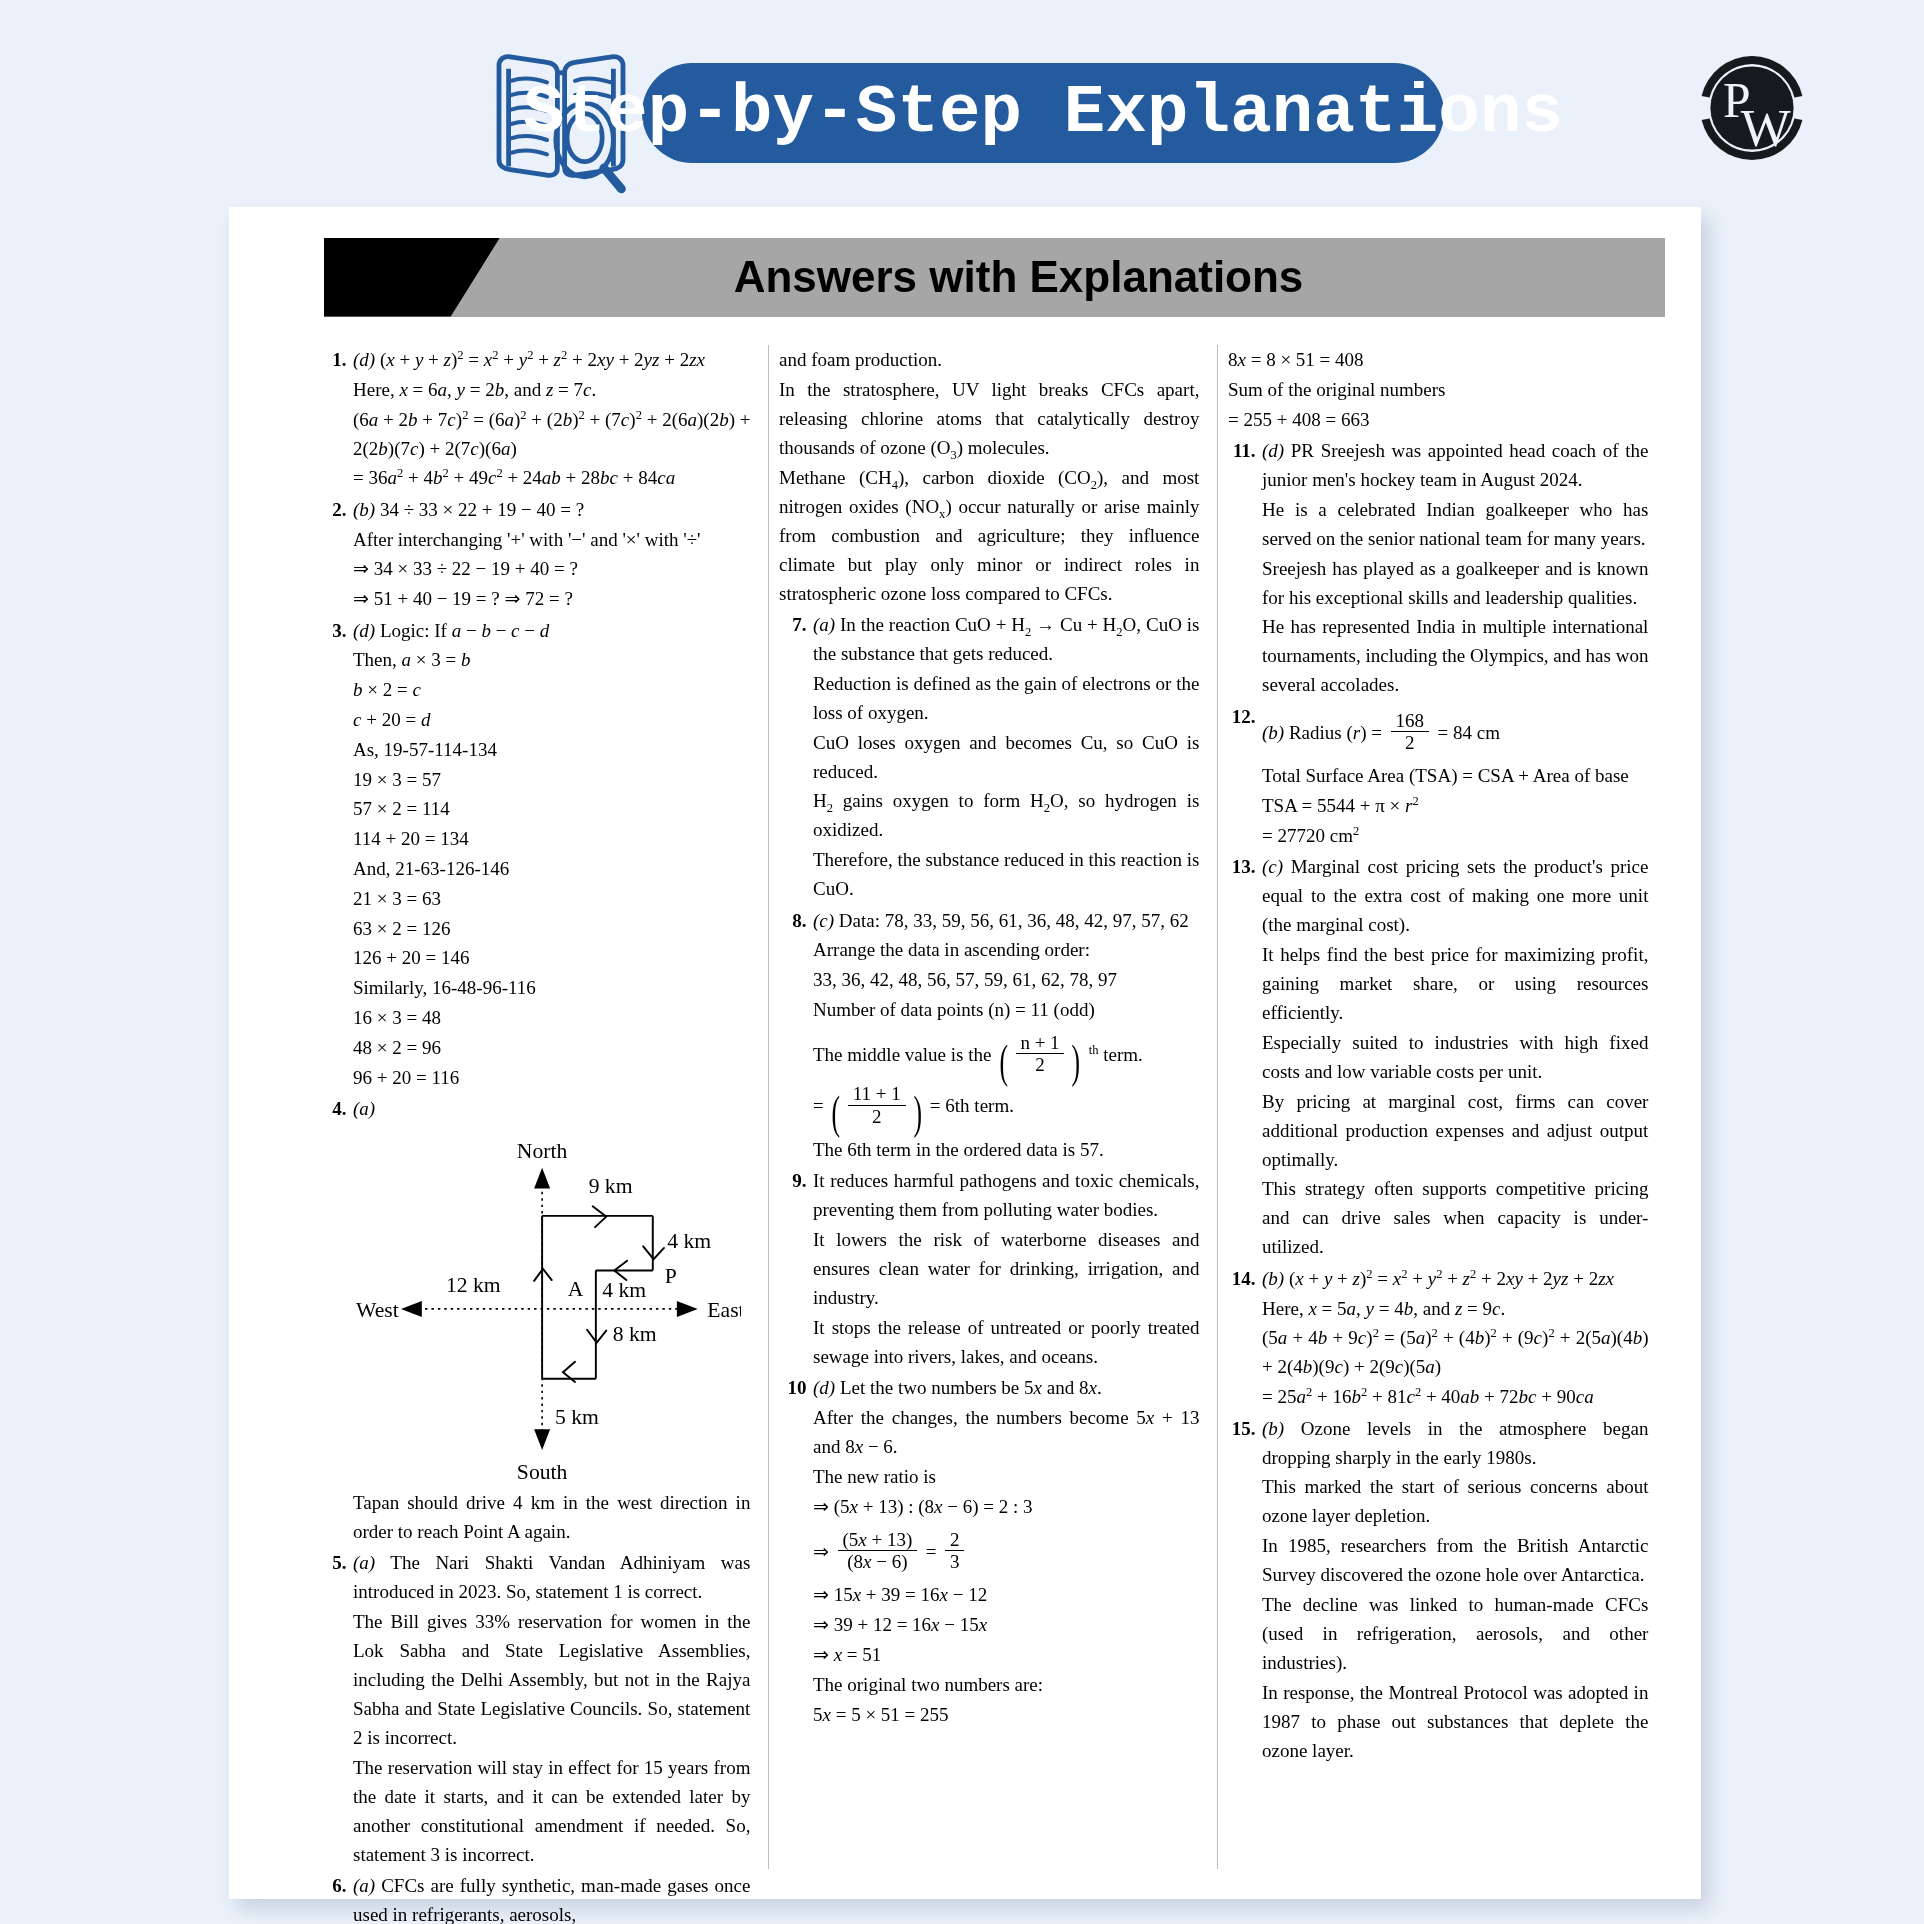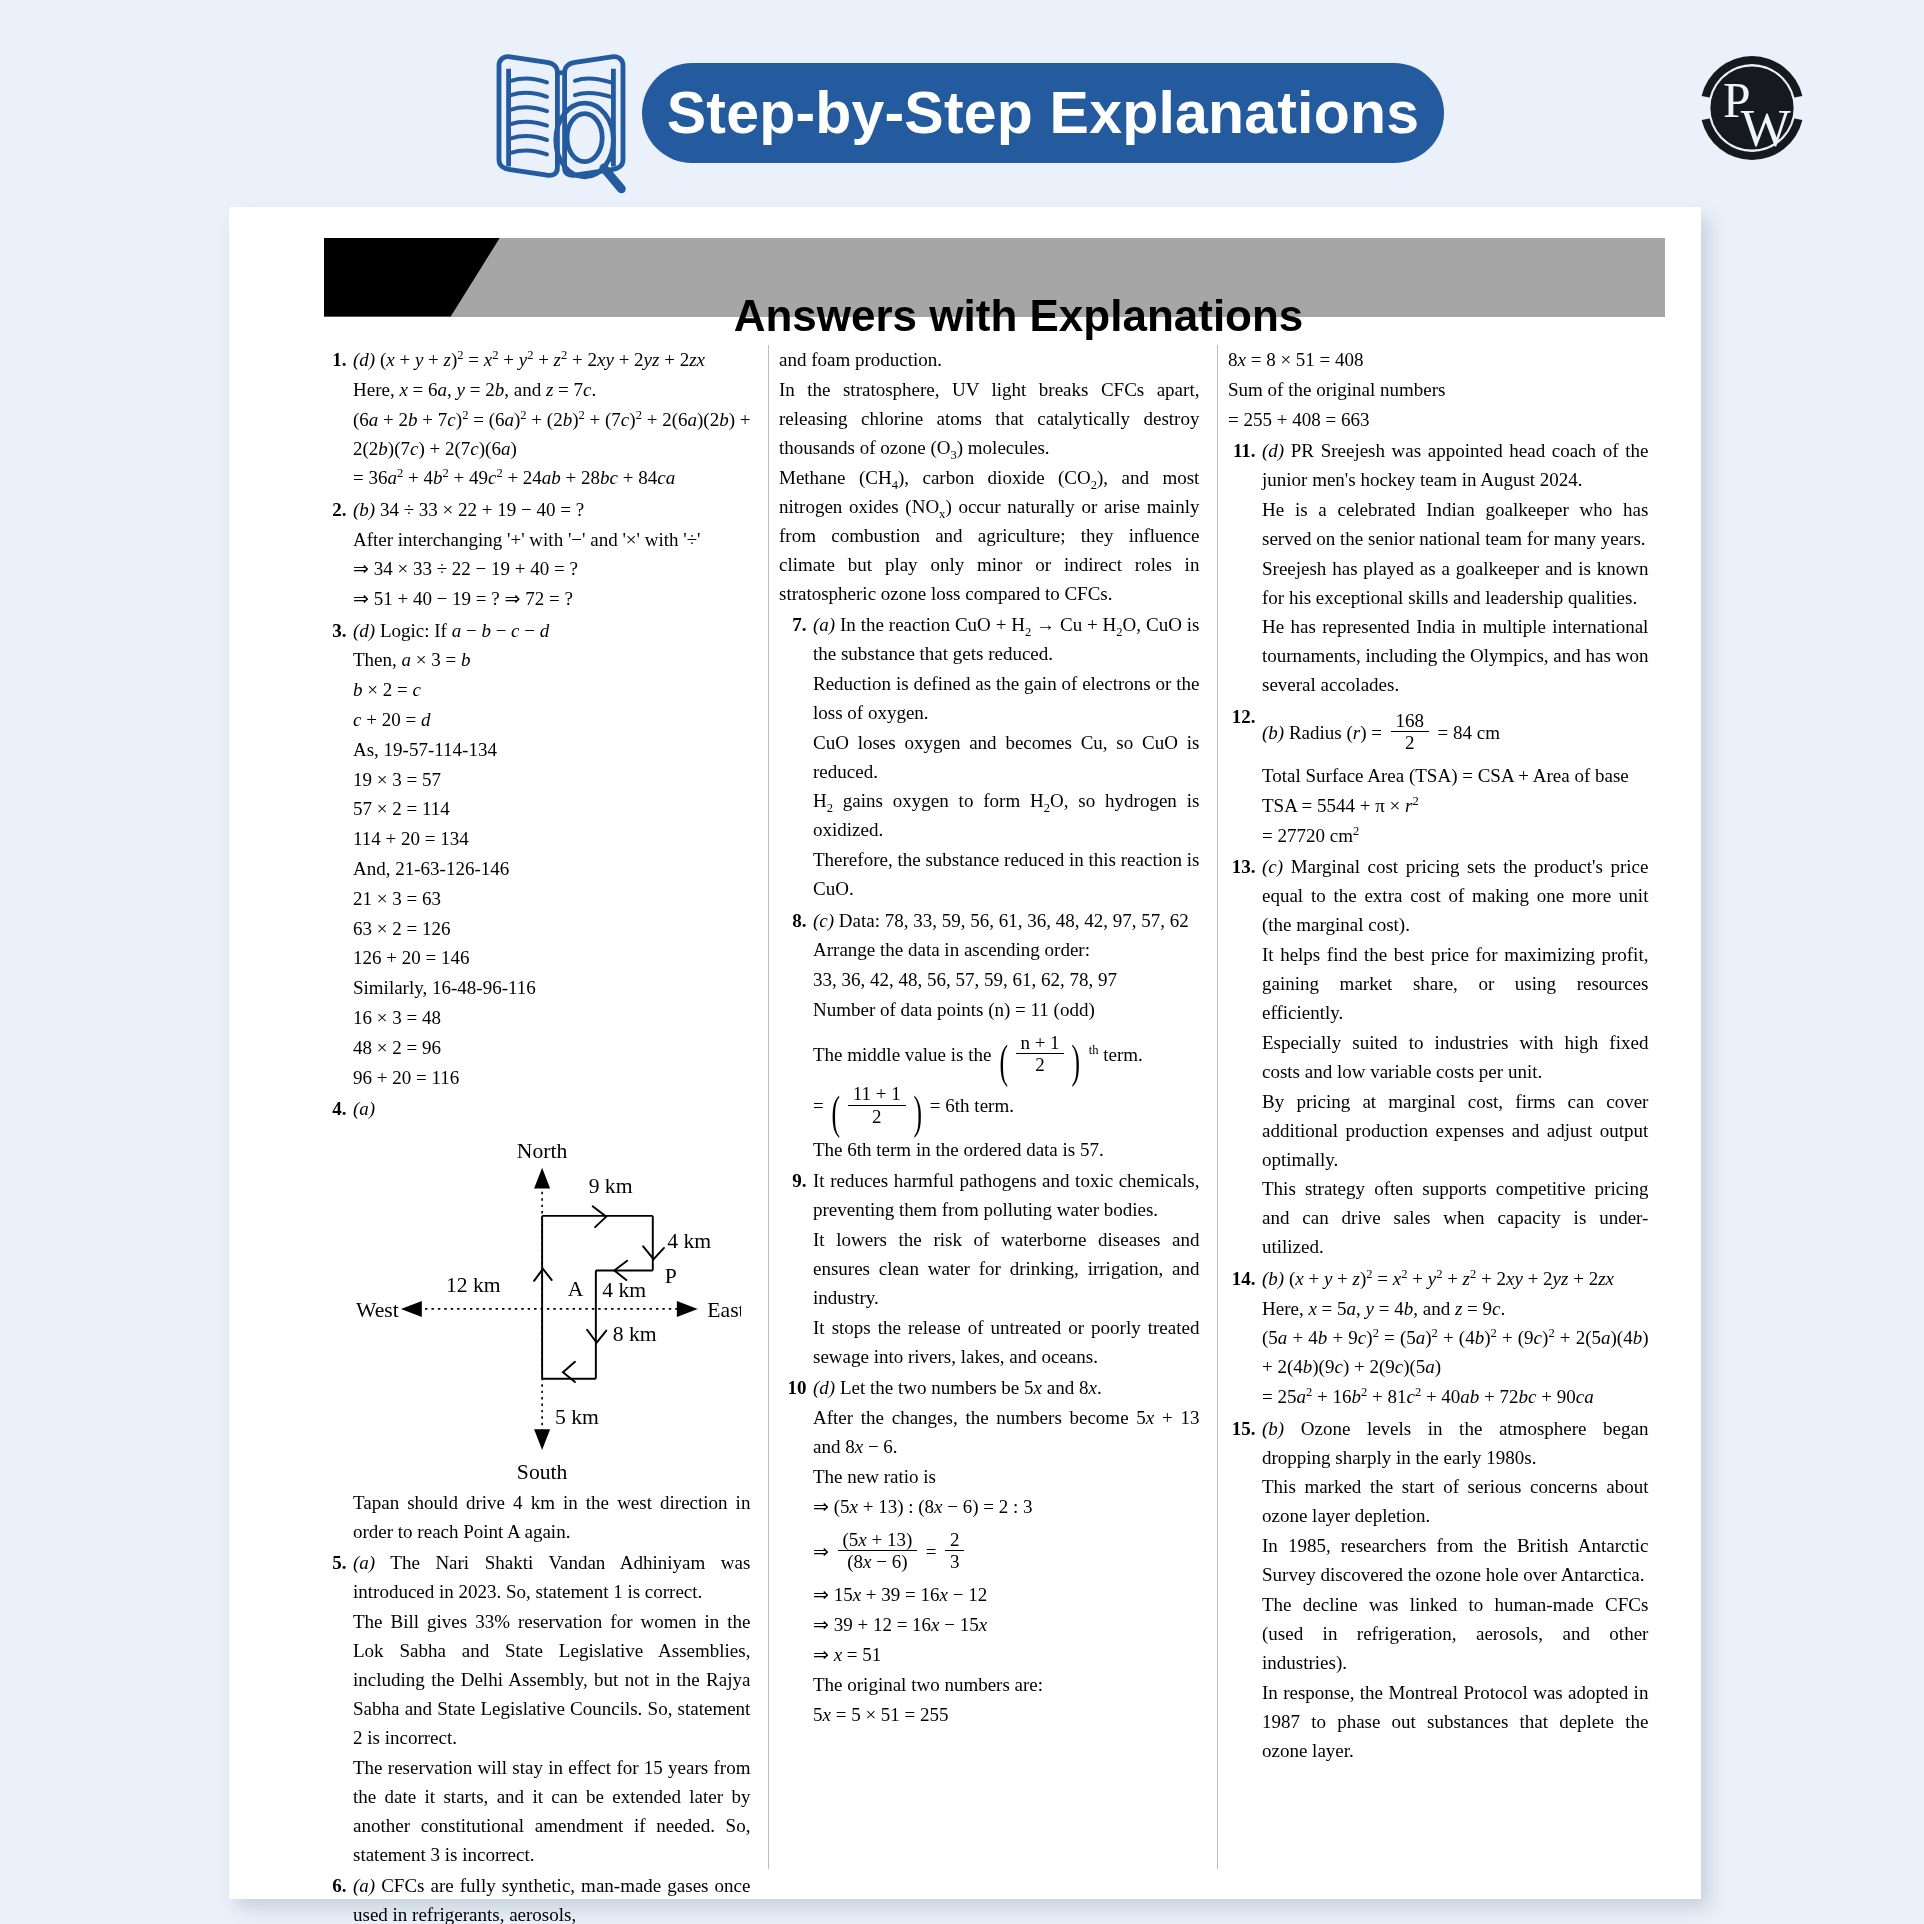--- a/index.html
+++ b/index.html
@@ -17,22 +17,22 @@
     position:absolute; left:0; top:0; width:1925px; height:209px;
   }
   #book-icon{ position:absolute; left:491px; top:48px; width:140px; height:148px; }
   #title-pill{
     position:absolute; left:642px; top:63px; width:802px; height:100px;
     background:#245a9e; border-radius:50px;
     display:flex; align-items:center; justify-content:center;
     box-shadow:0 0 0 7.2px #eaf1fa;
   }
   #title-pill .t{
-    color:#ffffff; font-family:Liberation Sans, sans-serif;
-    font-weight:bold; font-size:59px; letter-spacing:0.2px;
+    color:#ffffff; font-family:Liberation Mono, monospace;
+    font-weight:bold; font-size:69px; letter-spacing:0.2px;
     white-space:nowrap;
   }
   #pw-logo{ position:absolute; left:1692px; top:48px; width:120px; height:120px; }
 
   
   #sheet{
     position:absolute; left:229px; top:207px; width:1472px; height:1692px;
     background:#ffffff;
     box-shadow: 8px 9.6px 17.6px rgba(40,60,90,.18);
   }
@@ -47,21 +47,21 @@
   }
   #band-black{
     position:absolute; left:0; top:0; width:176px; height:100%;
     background:#000000;
     clip-path: polygon(0 0, 100% 0, 72% 100%, 0 100%);
   }
   #section-title{
     position:absolute; left:0; top:0; width:100%; height:100%;
     display:flex; align-items:center; justify-content:center;
     font-family:"Liberation Sans", sans-serif; font-weight:bold;
-    font-size:44px; color:#000; padding-left:48px;margin-top:39px;
+    font-size:44px; color:#000; padding-left:48px;
   }
 
   
   #columns{
     position:absolute; left:90px; top:138px; width:1347px; height:1524px;
     display:flex; gap:0;
   }
   .col{
     width:449px; padding:0 17.6px 0 0; position:relative;
   }

